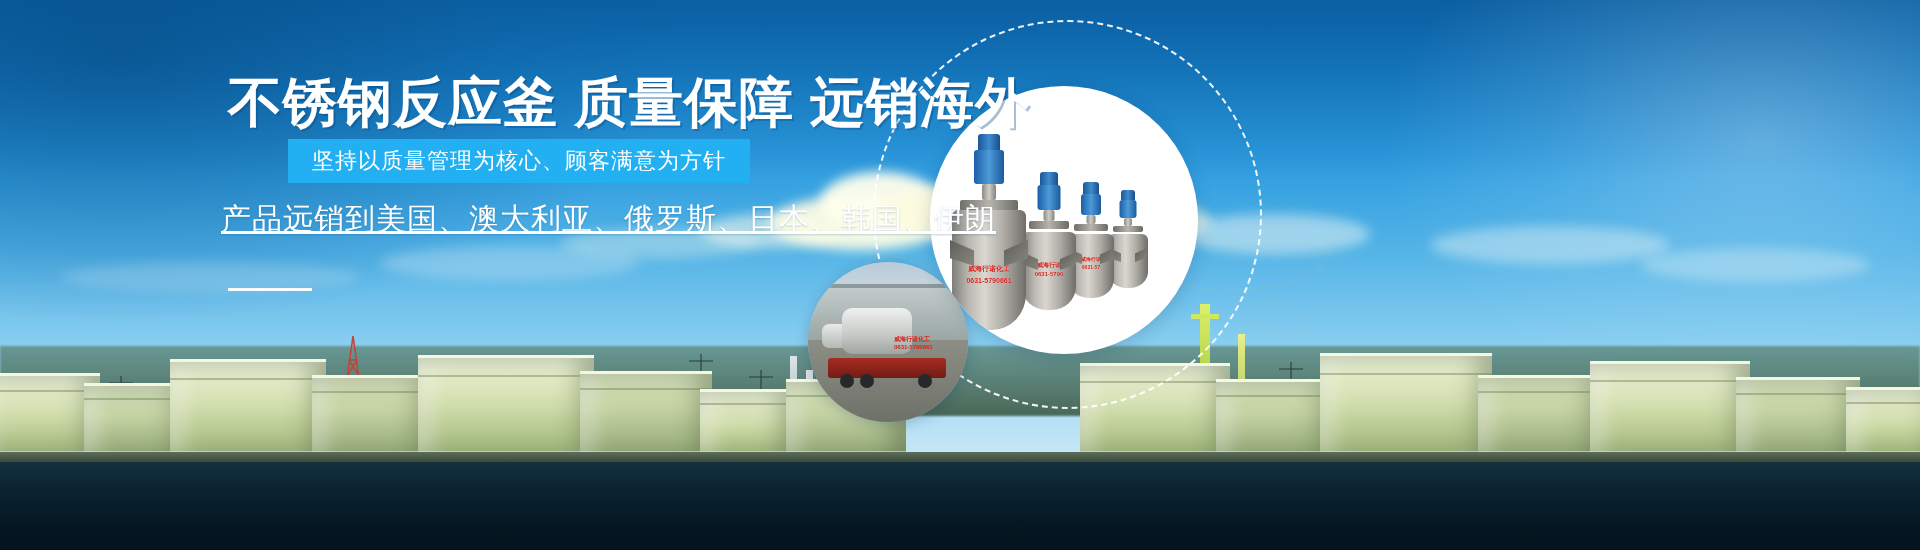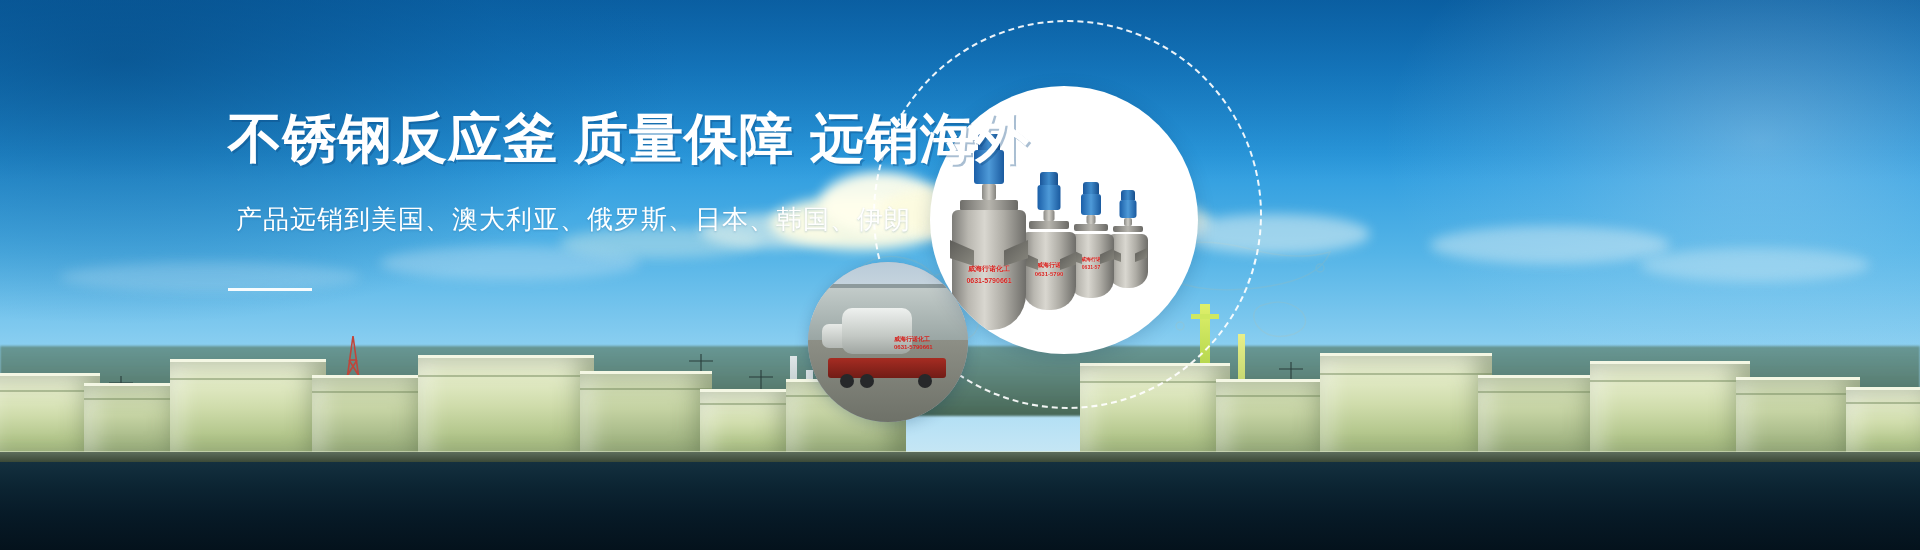--- a/index.html
+++ b/index.html
@@ -192,40 +192,40 @@
   }
 
   
   .headline{
     position:absolute;left:228px;top:74px;
     font-size:54px;line-height:58px;font-weight:bold;color:#ffffff;
     letter-spacing:1px;
     font-family:"DejaVu Sans","Liberation Sans",sans-serif;
     text-shadow:2px 2px 0 rgba(10,70,125,.35);
     white-space:nowrap;
-    margin-top:36px;
   }
   .headline .gap{display:inline-block;width:16px;}
 
   .subtitle-bar{
     position:absolute;left:288px;top:139px;height:44px;
     background:#23b0f2;
     display:flex;align-items:center;
     padding:0 24px;
   }
   .subtitle-bar span{
     color:#ffffff;font-size:22px;letter-spacing:1px;white-space:nowrap;
     font-family:"DejaVu Sans","Liberation Sans",sans-serif;
   }
 
   .body-text{
-    position:absolute;left:236px;top:200px;
-    color:#ffffff;font-size:26px;line-height:38px;letter-spacing:1px;
+    position:absolute;left:221px;top:200px;
+    color:#ffffff;font-size:30px;line-height:38px;letter-spacing:1px;
     font-family:"DejaVu Sans","Liberation Sans",sans-serif;
     text-shadow:0 1px 2px rgba(20,80,130,.25);
+    text-decoration:underline;
   }
   .divider{
     position:absolute;left:228px;top:288px;width:84px;height:3px;background:#ffffff;opacity:.95;
   }
 </style>
 </head>
 <body>
 
 <div class="banner">
 
@@ -374,20 +374,23 @@
         <div class="r-lug" style="right:-2px;top:106px;width:24px;height:26px;clip-path:polygon(0 40%,100% 0,100% 70%,0 100%);"></div>
       </div>
 
     </div>
   </div>
 
   <div class="headline">
     <span>不锈钢反应釜</span><span class="gap"></span><span>质量保障</span><span class="gap"></span><span>远销海外</span>
   </div>
 
+  <div class="subtitle-bar">
+    <span>坚持以质量管理为核心、顾客满意为方针</span>
+  </div>
 
   <div class="body-text">
     <div>产品远销到美国、澳大利亚、俄罗斯、日本、韩国、伊朗</div>
   </div>
 
   <div class="divider"></div>
 
 </div>
 
 </body></html>

